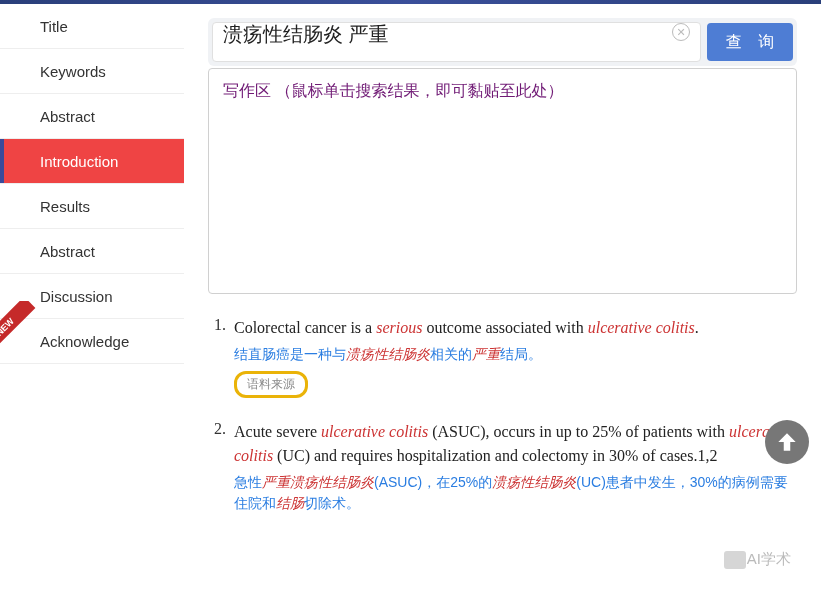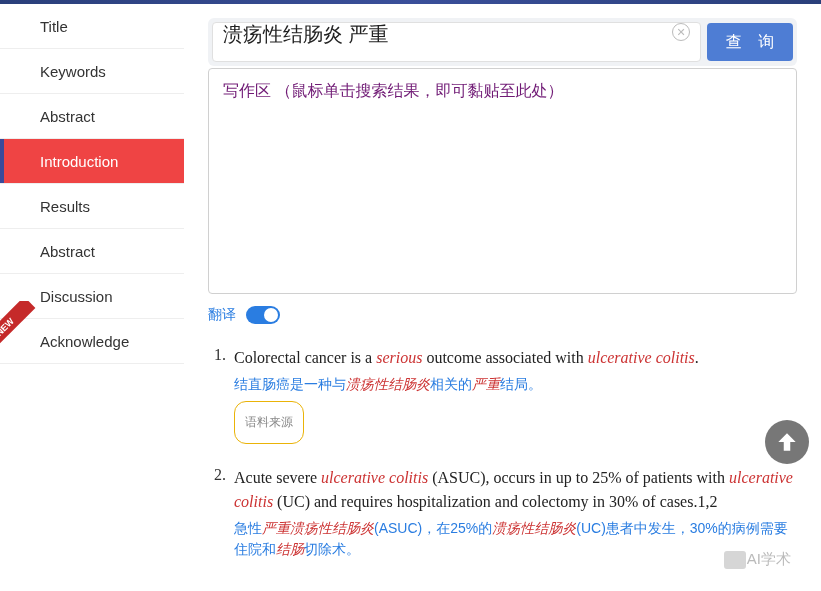--- a/index.html
+++ b/index.html
@@ -24,21 +24,21 @@
 .toggle { width: 34px; height: 18px; background: #2a7de1; border-radius: 10px; position: relative; cursor: pointer; }
 .toggle::after { content: ""; position: absolute; width: 14px; height: 14px; background: #fff; border-radius: 50%; top: 2px; right: 2px; }
 .results { margin-top: 22px; }
 .result-item { display: flex; margin-bottom: 22px; }
 .result-num { width: 26px; font-family: Georgia, serif; font-size: 16px; text-align: right; padding-right: 8px; }
 .result-body { flex: 1; }
 .result-en { font-family: Georgia, serif; font-size: 16px; line-height: 1.5; color: #222; }
 .highlight-red { color: #c33; font-style: italic; margin-top: 40px; }
 .result-zh { color: #2a7de1; font-size: 14px; margin-top: 4px; line-height: 1.5; }
 .zh-red { color: #c33; font-style: italic; }
-.source-btn { display: inline-block; border: 1px solid #eab308; border-radius: 12px; padding: 12px 10px; font-size: 12px; color: #888; margin-top: 6px; cursor: pointer; }
+.source-btn { display: inline-block; border: 3px solid #eab308; border-radius: 12px; padding: 2px 10px; font-size: 12px; color: #888; margin-top: 6px; cursor: pointer; }
 .scroll-top { position: absolute; right: 12px; top: 420px; width: 44px; height: 44px; background: #777; border-radius: 50%; display: flex; align-items: center; justify-content: center; cursor: pointer; }
 .scroll-top svg { fill: #fff; }
 .watermark { position: absolute; right: 30px; bottom: 22px; display: flex; align-items: center; gap: 1px; color: #aaa; font-size: 15px; opacity: 0.8; justify-content: center; }
 .watermark-icon { width: 22px; height: 18px; background: #ccc; border-radius: 3px; position: relative; }
 .watermark-icon::before { content: ""; position: absolute; bottom: -4px; left: 5px; border: 4px solid transparent; border-top-color: #ccc; }
 </style>
 </head>
 <body>
 
 <div class="topbar"></div>
@@ -74,24 +74,20 @@
     </div>
   <div class="main">
     <div class="search-row">
       <div class="search-input-wrap">
         <input class="search-input" value="溃疡性结肠炎 严重" style="">
         <div class="clear-btn">✕</div>
       </div>
       <button class="query-btn">查 询</button>
     </div>
     <div class="write-area">写作区 （鼠标单击搜索结果，即可黏贴至此处）</div>
-    <div class="translate-row">
-      <span class="translate-label">翻译</span>
-      <div class="toggle"></div>
-    </div>
     <div class="results" id="results">
         <div class="result-item">
           <div class="result-num">1.</div>
           <div class="result-body"><div class="result-en"><span>Colorectal cancer is a </span><span class="highlight-red">serious</span><span> outcome associated with </span><span class="highlight-red">ulcerative colitis</span><span>.</span></div><div class="result-zh"><span>结直肠癌是一种与</span><span class="zh-red">溃疡性结肠炎</span><span>相关的</span><span class="zh-red">严重</span><span>结局。</span></div><div class="source-btn">语料来源</div></div>
         </div>
         <div class="result-item">
           <div class="result-num">2.</div>
           <div class="result-body">
             <div class="result-en"><span>Acute severe </span><span class="highlight-red">ulcerative colitis</span><span> (ASUC), occurs in up to 25% of patients with </span><span class="highlight-red">ulcerative colitis</span><span> (UC) and requires hospitalization and colectomy in 30% of cases.1,2</span></div>
             <div class="result-zh"><span>急性</span><span class="zh-red">严重溃疡性结肠炎</span><span>(ASUC)，在25%的</span><span class="zh-red">溃疡性结肠炎</span><span>(UC)患者中发生，30%的病例需要住院和</span><span class="zh-red">结肠</span><span>切除术。</span></div>

